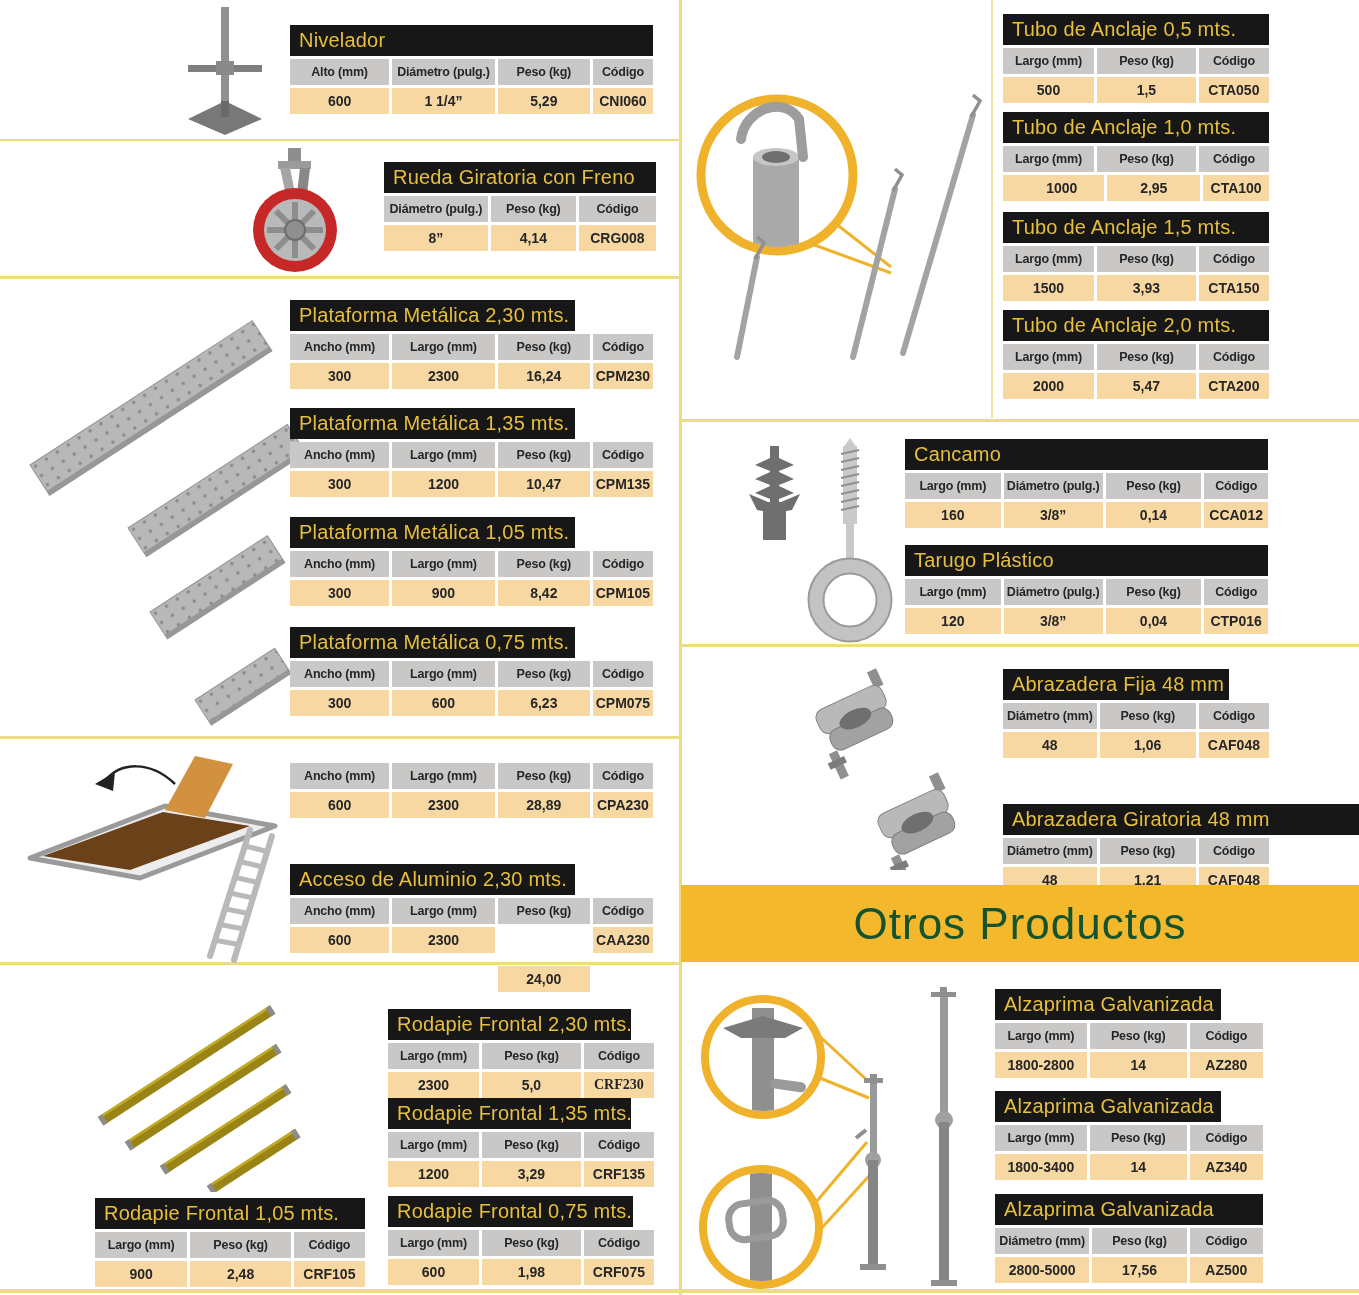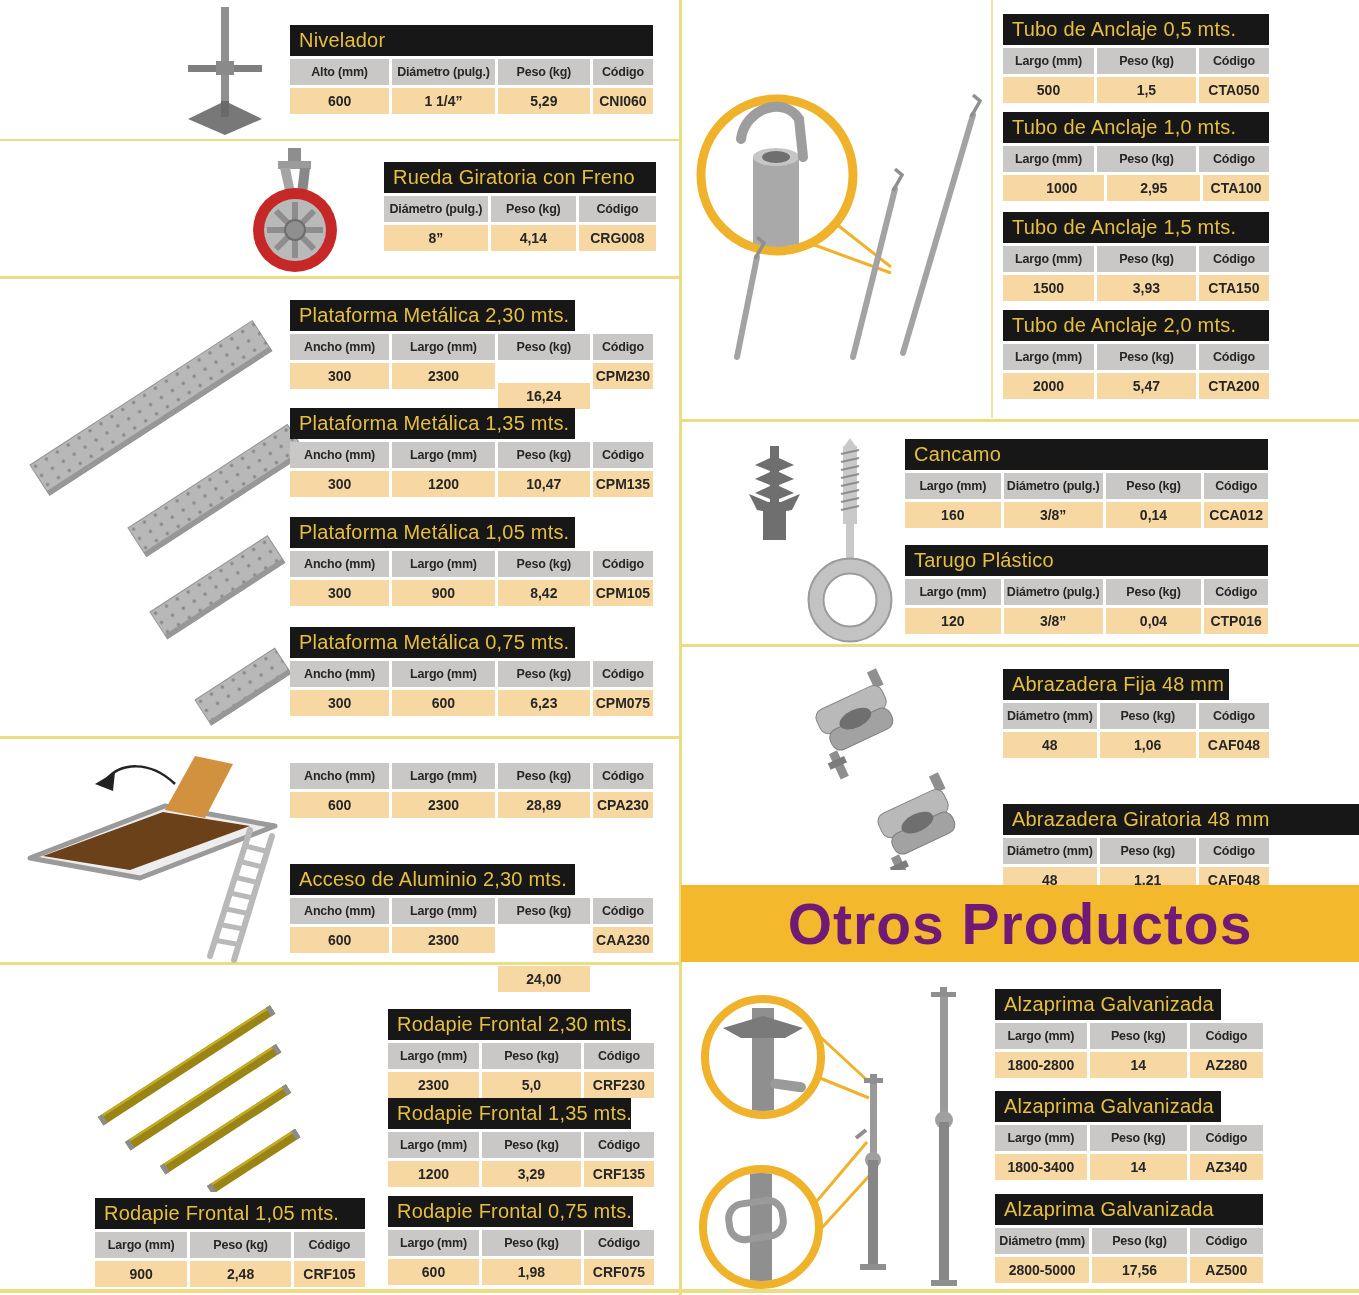--- a/index.html
+++ b/index.html
@@ -16,21 +16,21 @@
   .tbar span{color:#e7bf3e;font-size:20px;white-space:nowrap;letter-spacing:.2px}
   .trow{display:flex;margin-top:3px}
   .tcell{
     height:26px;line-height:26px;text-align:center;
     flex-basis:0;min-width:0;white-space:nowrap;color:#262626;font-weight:bold;
   }
   .trow .tcell + .tcell{margin-left:3px}
   .thead .tcell{background:#c9c8c6;font-size:12.5px;letter-spacing:-0.2px}
   .tvals .tcell{background:#f7d8a3;font-size:14px}
   .banner{position:absolute;background:#f3b82b;display:flex;align-items:center;justify-content:center}
-  .banner span{font-size:57px;font-weight:bold;color:#701a75;letter-spacing:1px}
+  .banner span{font-size:44px;font-weight:normal;color:#14532d;letter-spacing:1px}
   svg{position:absolute;display:block}
 </style>
 </head>
 <body>
 
 <div class="sep" style="left:679px;top:0;width:3px;height:1295px"></div>
 <div class="sep" style="left:991px;top:0;width:2px;height:418px;background:#f0e3a0"></div>
 <div class="sep" style="left:0;top:139px;width:680px;height:2px"></div>
 <div class="sep" style="left:0;top:276px;width:680px;height:3px"></div>
 <div class="sep" style="left:0;top:736px;width:680px;height:3px"></div>
@@ -293,21 +293,21 @@
     </div>
     <div class="trow thead">
       <div class="tcell" style="flex-grow: 28;">Ancho (mm)</div>
       <div class="tcell" style="flex-grow: 29;">Largo (mm)</div>
       <div class="tcell" style="flex-grow: 26;">Peso (kg)</div>
       <div class="tcell" style="flex-grow: 17;">Código</div>
     </div>
     <div class="trow tvals">
       <div class="tcell" style="flex-grow: 28;">300</div>
       <div class="tcell" style="flex-grow: 29;">2300</div>
-      <div class="tcell" style="flex-grow: 26; margin-top: 20px;">16,24</div>
+      <div class="tcell" style="flex-grow: 26;">16,24</div>
       <div class="tcell" style="flex-grow: 17;">CPM230</div>
     </div>
   </div>
 <div class="ptable" style="left:290px;top:408px;width:363px;--barw:285px">
     <div class="tbar">
       <span>Plataforma Metálica 1,35 mts.</span>
     </div>
     <div class="trow thead">
       <div class="tcell" style="flex-grow: 28;">Ancho (mm)</div>
       <div class="tcell" style="flex-grow: 29;">Largo (mm)</div>
@@ -391,21 +391,21 @@
       <span>Rodapie Frontal 2,30 mts.</span>
     </div>
     <div class="trow thead">
       <div class="tcell" style="flex-grow: 35;">Largo (mm)</div>
       <div class="tcell" style="flex-grow: 38;">Peso (kg)</div>
       <div class="tcell" style="flex-grow: 27;">Código</div>
     </div>
     <div class="trow tvals">
       <div class="tcell" style="flex-grow: 35;">2300</div>
       <div class="tcell" style="flex-grow: 38;">5,0</div>
-      <div class="tcell" style="flex-grow: 27;">CRF230</div>
+      <div class="tcell" style="flex-grow: 27; font-family: Liberation Serif, serif;">CRF230</div>
     </div>
   </div>
 <div class="ptable" style="left:388px;top:1098px;width:266px;--barw:243px">
     <div class="tbar">
       <span>Rodapie Frontal 1,35 mts.</span>
     </div>
     <div class="trow thead">
       <div class="tcell" style="flex-grow: 35;">Largo (mm)</div>
       <div class="tcell" style="flex-grow: 38;">Peso (kg)</div>
       <div class="tcell" style="flex-grow: 27;">Código</div>

